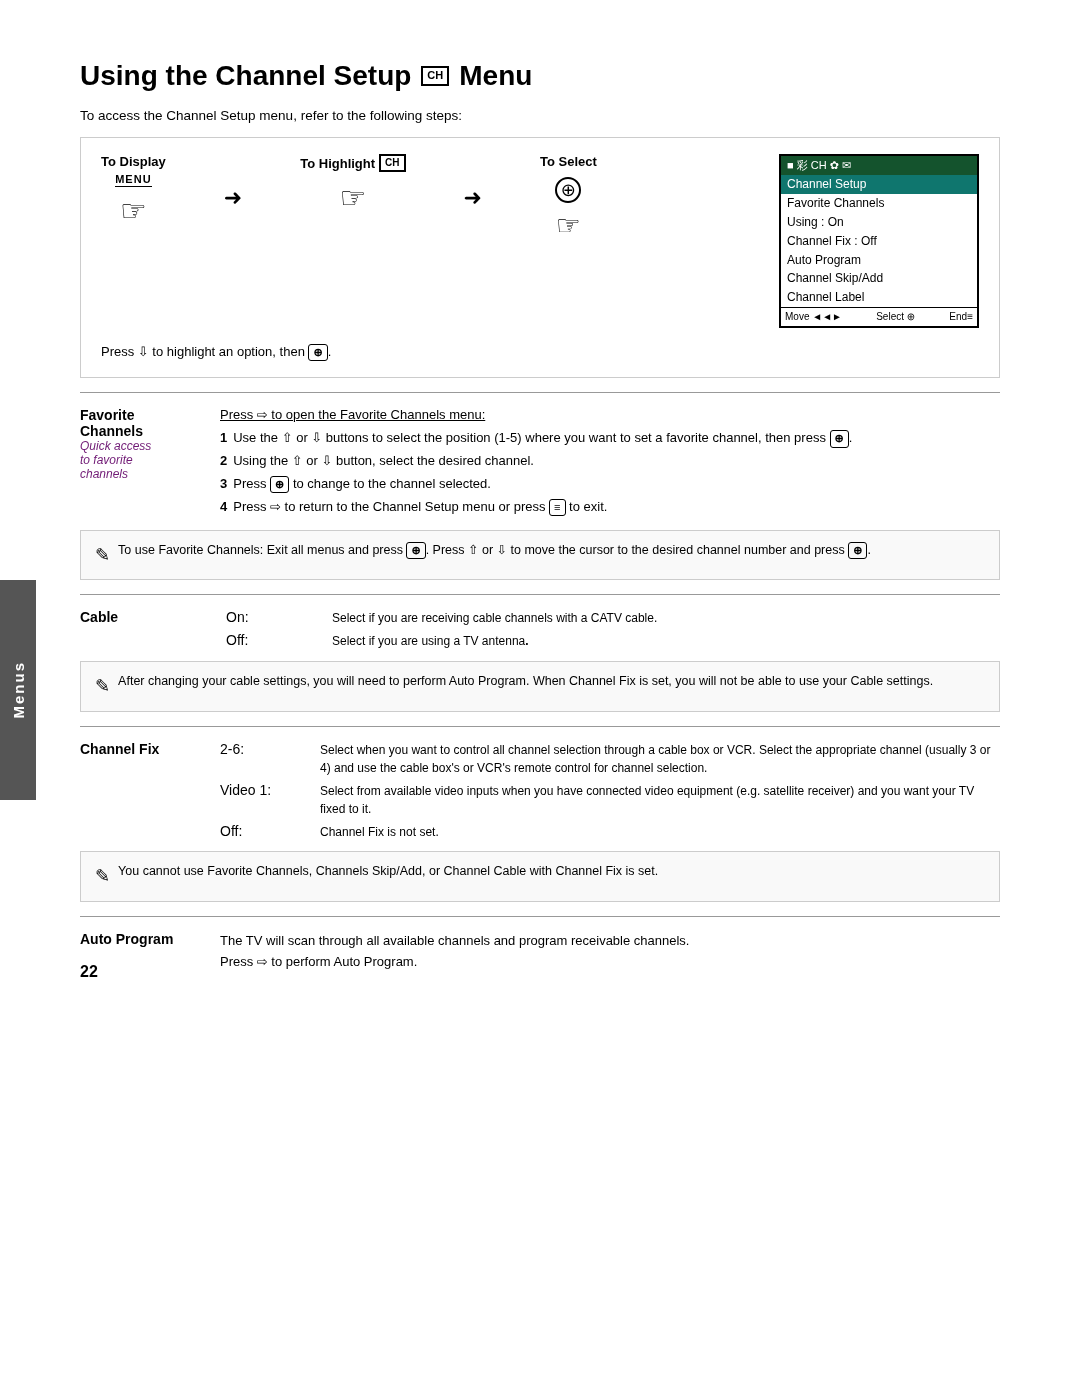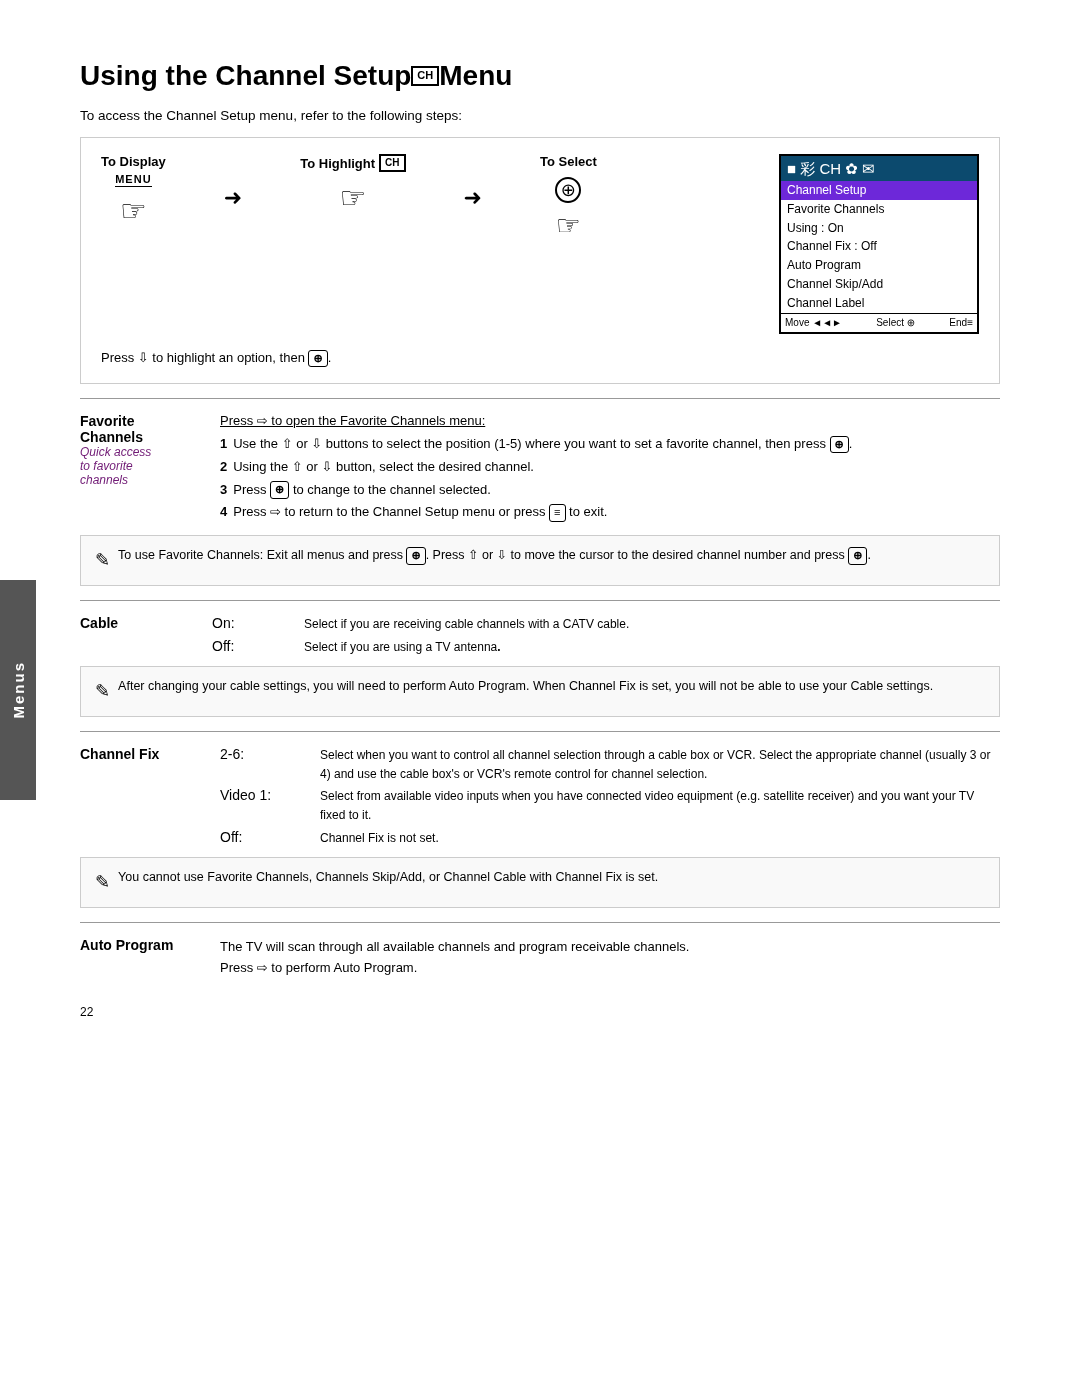--- a/index.html
+++ b/index.html
@@ -36,20 +36,21 @@
       transform: rotate(180deg);
       letter-spacing: 2px;
     }
 
     h1 {
       font-size: 28px;
       font-weight: bold;
       margin-bottom: 16px;
       display: flex;
       align-items: center;
+      gap: 10px;
       text-align: right;
     }
     .ch-icon {
       display: inline-block;
       border: 2px solid #000;
       padding: 1px 4px;
       font-size: 11px;
       font-weight: bold;
       vertical-align: middle;
       line-height: 1.2;
@@ -97,33 +98,33 @@
 
     
     .channel-menu {
       border: 2px solid #000;
       min-width: 200px;
       font-size: 12px;
       line-height: 1.4;
       margin-left: 20px;
     }
     .channel-menu-header {
-      background: #0c4a6e;
+      background: #14532d;
       color: #fff;
       padding: 2px 6px;
       display: flex;
       gap: 4px;
       align-items: center;
-      font-size: 15px;
+      font-size: 11px;
     }
     .channel-menu-item {
       padding: 1px 6px;
     }
     .channel-menu-item.selected {
-      background: #6d28d9;
+      background: #0f766e;
       color: #fff;
     }
     .channel-menu-footer {
       border-top: 1px solid #000;
       padding: 2px 4px;
       font-size: 10px;
       display: flex;
       justify-content: space-between;
     }
 
@@ -198,24 +199,24 @@
       border-radius: 3px;
       padding: 0px 4px;
       font-size: 11px;
       font-weight: bold;
       vertical-align: middle;
       line-height: 1.4;
     }
 
     .page-number {
       position: absolute;
-      bottom: 24px;
+      bottom: 56px;
       left: 80px;
-      font-weight: normal;
-      font-size: 12px;
+      font-weight: bold;
+      font-size: 16px;
     }
     .icon-col {
       display: flex;
       flex-direction: column;
       align-items: center;
       gap: 4px;
     }
     .bold-label {
       font-weight: bold;
       font-size: 13px;
@@ -323,21 +324,21 @@
       </ol>
     </div>
   </div>
 
   <div class="note-box">
     <span class="note-icon">✎</span>
     <span>To use Favorite Channels: Exit all menus and press <span class="btn-icon">⊕</span>. Press ⇧ or ⇩ to move the cursor to the desired channel number and press <span class="btn-icon">⊕</span>.</span>
   </div>
 
   <hr class="divider">
-  <div style="display:grid;grid-template-columns:130px 90px 1fr;gap:4px 2px;margin-bottom:4px;">
+  <div style="display:grid;grid-template-columns:130px 90px 1fr;gap:4px 16px;margin-bottom:4px;">
     <div class="feature-title">Cable</div>
     <div class="feature-key">On:</div>
     <div class="feature-desc">Select if you are receiving cable channels with a CATV cable.</div>
     <div></div>
     <div class="feature-key">Off:</div>
     <div class="feature-desc">Select if you are using a TV antenna<strong>.</strong></div>
   </div>
 
   <div class="note-box">
     <span class="note-icon">✎</span>

